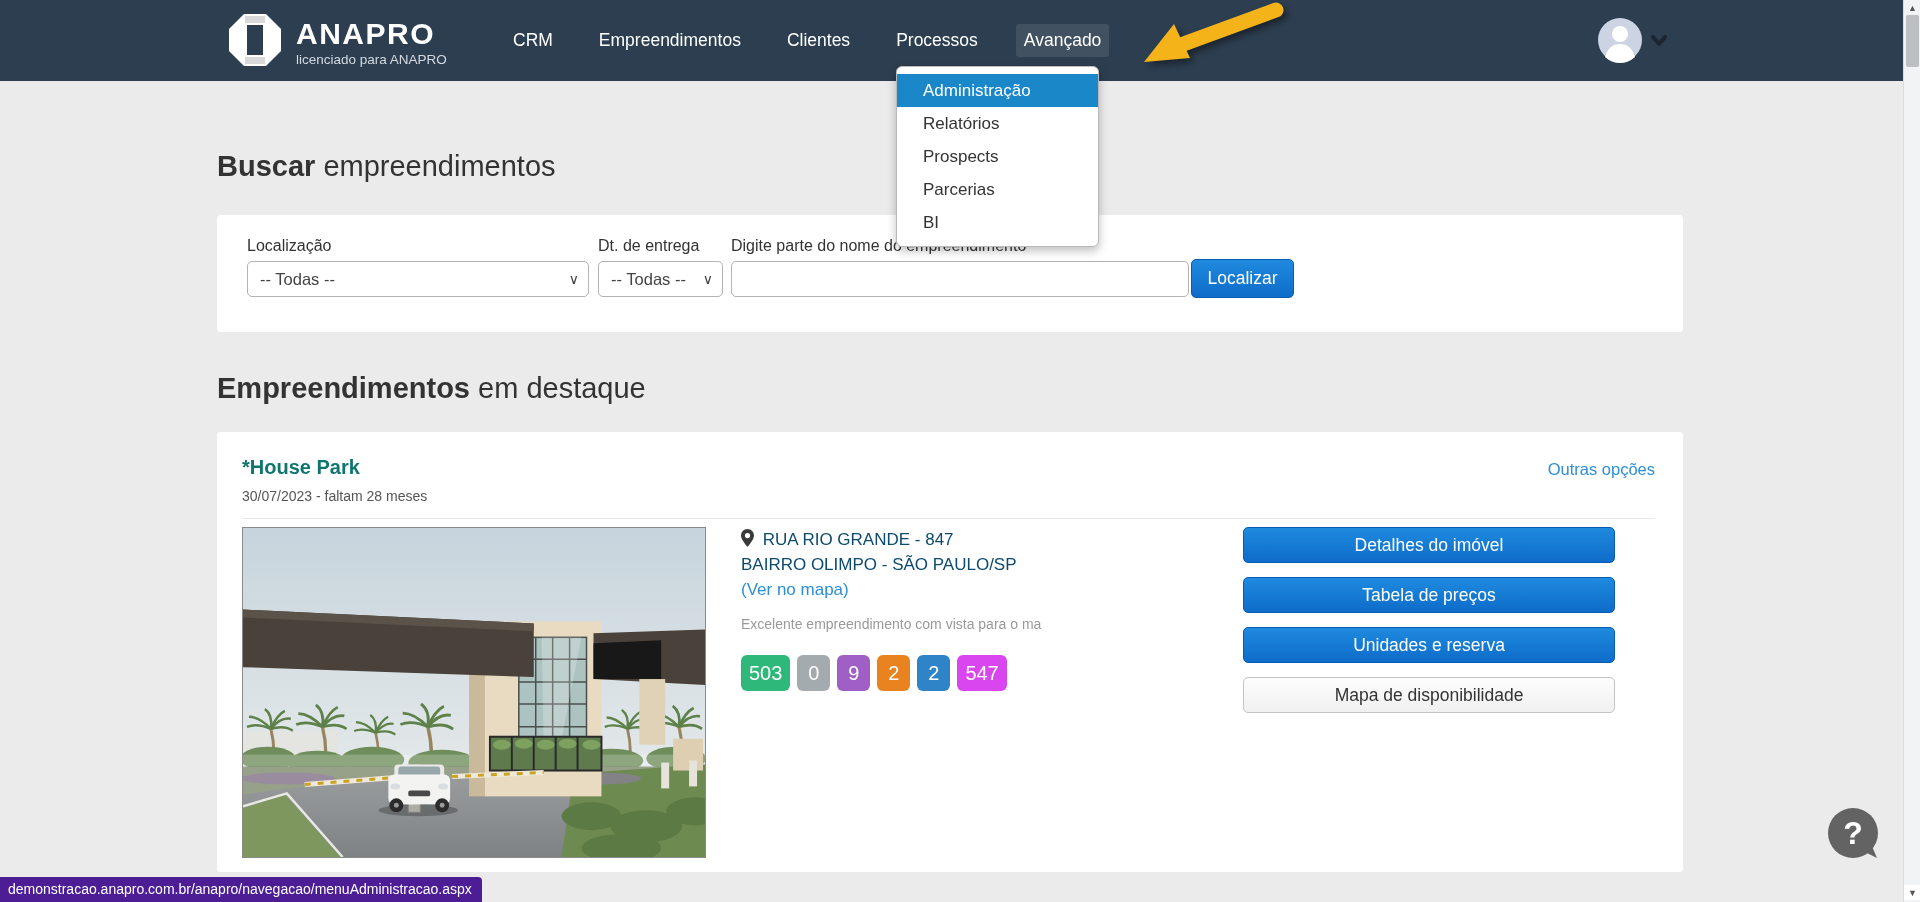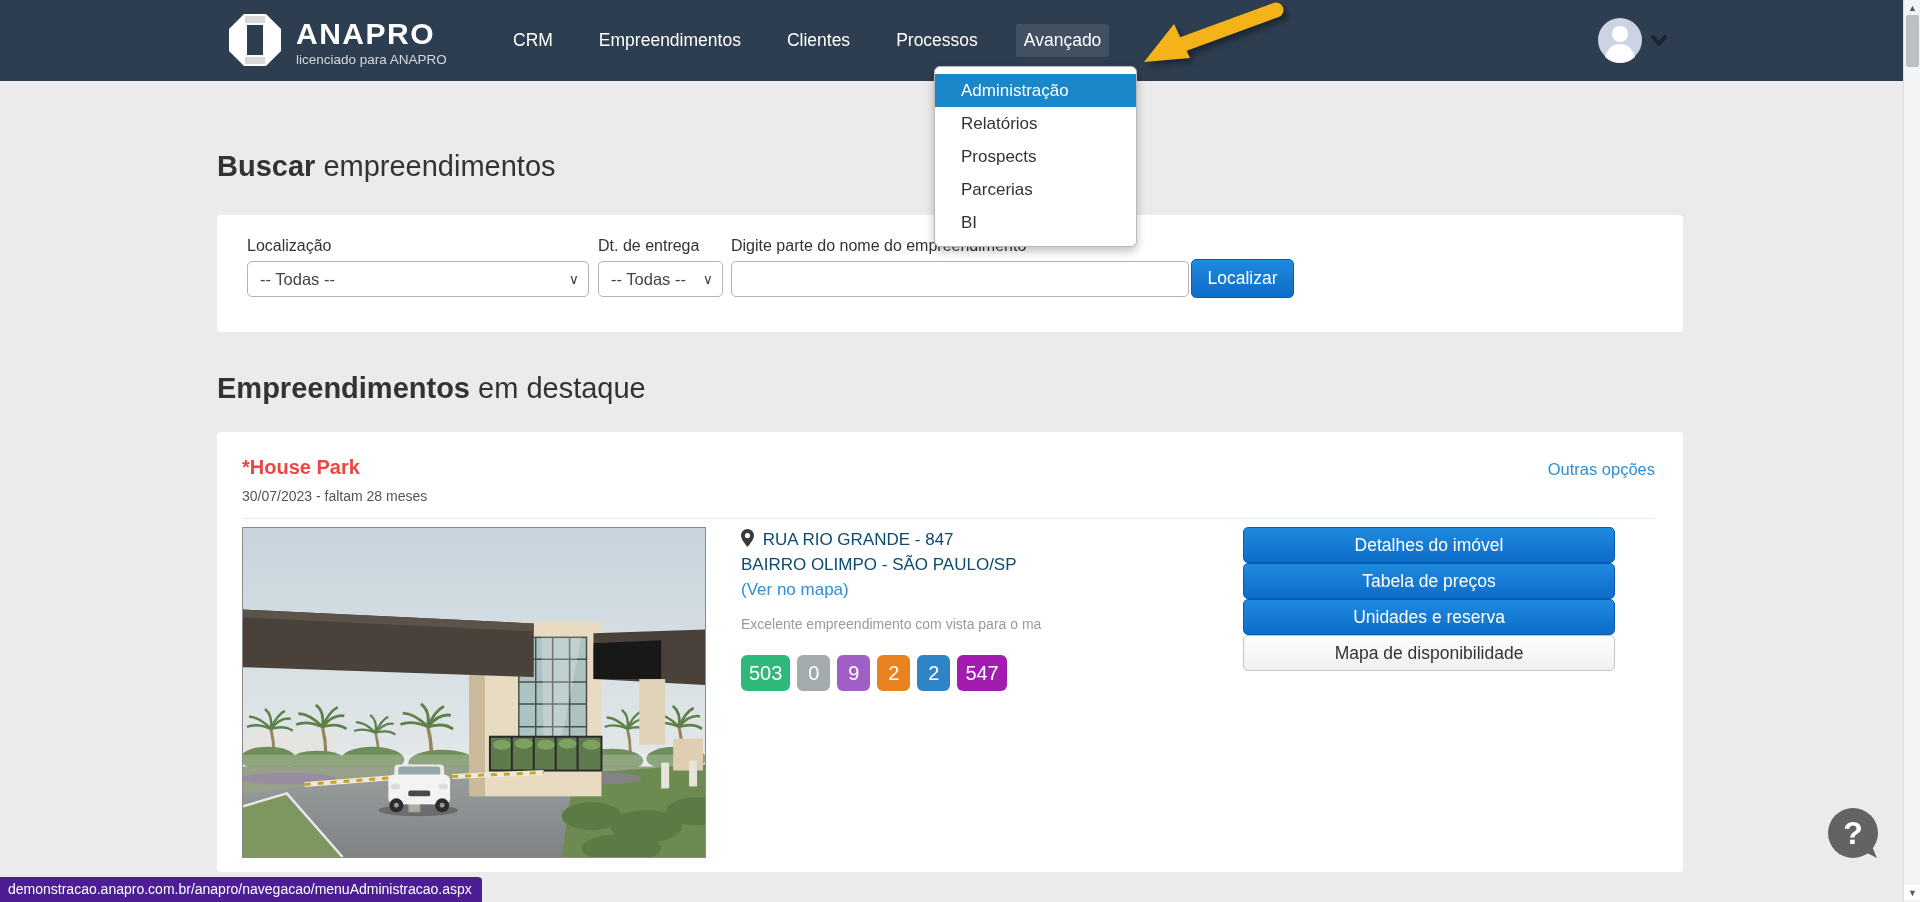--- a/index.html
+++ b/index.html
@@ -10,21 +10,21 @@
   .topbar { position:absolute; left:0; top:0; width:1920px; height:81px; background:#2d3e50; z-index:5; }
   .logo-group { position:absolute; left:228px; top:13px; display:flex; align-items:center; gap:14px; }
   .brand-text .brand { color:#fff; font-weight:bold; font-size:30px; letter-spacing:1.5px; line-height:32px; }
   .brand-text .brand-sub { color:#d4d9df; font-size:13.5px; margin-top:2px; }
   .main-nav { position:absolute; left:505px; top:0; height:81px; display:flex; align-items:center; gap:30px; }
   .main-nav a { color:#fff; font-size:17.5px; text-decoration:none; padding:6px 8px; border-radius:3px; cursor:pointer; }
   .main-nav a.open { background:rgba(255,255,255,.10); }
   .user-group { position:absolute; left:1597px; top:17px; display:flex; align-items:center; gap:8px; cursor:pointer; }
 
   
-  .dropdown { position:absolute; left:934px; top:66px; width:203px; background:#fff; border:1px solid #b9b9b9; border-radius:6px; box-shadow:0 4px 10px rgba(0,0,0,.25); padding:7px 0; z-index:10; list-style:none; }
+  .dropdown { position:absolute; left:896px; top:66px; width:203px; background:#fff; border:1px solid #b9b9b9; border-radius:6px; box-shadow:0 4px 10px rgba(0,0,0,.25); padding:7px 0; z-index:10; list-style:none; }
   .dropdown li { height:33px; line-height:33px; padding-left:26px; font-size:17px; color:#333; cursor:pointer; }
   .dropdown li.active { background:#1a87c9; color:#fff; }
 
   .callout-arrow { position:absolute; left:1128px; top:0px; z-index:11; filter:drop-shadow(4px 4px 3px rgba(0,0,0,.4)); pointer-events:none; }
 
   
   .search-head { position:absolute; left:217px; top:150px; width:1466px; display:flex; justify-content:space-between; align-items:flex-end; }
   .h-title { font-size:29px; color:#333; font-weight:normal; }
   .h-title b { font-weight:bold; }
   .promo { font-size:16.5px; color:#333; padding-bottom:4px; }
@@ -35,36 +35,36 @@
   .field-label { position:absolute; font-size:16px; color:#333; }
   .selectbox { position:absolute; height:36px; border:1px solid #b3b3b3; border-radius:5px; background:#fff; font-size:16.5px; color:#444; line-height:34px; padding:0 30px 0 12px; cursor:pointer; }
   .selectbox .chev { position:absolute; right:9px; top:0; color:#444; font-size:14px; }
   .textbox { position:absolute; height:36px; border:1px solid #b3b3b3; border-radius:5px; background:#fff; font-size:16.5px; padding:0 10px; font-family:"Liberation Sans",sans-serif; }
   .btn-primary { background:linear-gradient(#1f8ade,#0e6cc9); color:#fff; border:1px solid #0a5cb0; border-radius:5px; font-size:17.5px; cursor:pointer; font-family:"Liberation Sans",sans-serif; }
   .localizar { position:absolute; left:974px; top:44px; width:103px; height:39px; }
 
   
   .featured-head { position:absolute; left:217px; top:372px; }
   .card { position:absolute; left:217px; top:432px; width:1466px; height:440px; background:#fff; border-radius:4px; }
-  .card-title { position:absolute; left:25px; top:24px; font-size:20px; font-weight:bold; color:#ef4444; }
+  .card-title { position:absolute; left:25px; top:24px; font-size:20px; font-weight:bold; color:#0f766e; }
   .card-sub { position:absolute; left:25px; top:56px; font-size:14px; color:#555; }
   .outras { position:absolute; right:28px; top:28px; font-size:16.5px; color:#2d8fd5; text-decoration:none; cursor:pointer; }
   .card-divider { position:absolute; left:25px; right:28px; top:86px; border-top:1px solid #e9e9e9; }
   .prop-img { position:absolute; left:25px; top:95px; width:464px; height:331px; border:1px solid #8a8a8a; background:#dfe5e8; }
   .prop-img svg { display:block; }
 
   .info-col { position:absolute; left:524px; top:95px; width:330px; }
   .addr-line { font-size:17px; color:#0c4a6e; line-height:25px; }
   .addr-line .pin { margin-right:4px; position:relative; top:2px; }
   .map-link { font-size:17px; color:#2d8fd5; text-decoration:none; line-height:25px; cursor:pointer; }
   .desc { margin-top:14px; font-size:14px; color:#9a9a9a; }
   .badges { position:absolute; left:0; top:128px; display:flex; gap:7px; }
   .badge { min-width:33px; height:36px; padding:0 8px; border-radius:6px; color:#fff; font-size:20px; display:flex; align-items:center; justify-content:center; }
 
-  .actions-col { position:absolute; left:1026px; top:95px; width:372px; display:flex; flex-direction:column; }
+  .actions-col { position:absolute; left:1026px; top:95px; width:372px; display:flex; flex-direction:column; gap:14px; }
   .action-btn { height:36px; border-radius:5px; font-size:17.5px; width:100%; }
   .btn-light { background:linear-gradient(#fdfdfd,#f0f0f0); color:#333; border:1px solid #c4c4c4; border-radius:5px; font-size:17.5px; cursor:pointer; font-family:"Liberation Sans",sans-serif; }
 
   
   .status-bar { position:absolute; left:0; top:877px; height:25px; background:#4c1d95; color:#fff; font-size:14px; line-height:25px; padding:0 10px 0 8px; border-top-right-radius:4px; z-index:6; white-space:nowrap; }
   .help-bubble { position:absolute; left:1825px; top:806px; width:57px; height:57px; cursor:pointer; z-index:6; }
 
   .scrollbar { position:absolute; right:0; top:0; width:17px; height:902px; background:#f2f3f4; border-left:1px solid #dcdcdc; z-index:7; }
   .sb-thumb { position:absolute; left:2px; top:15px; width:13px; height:52px; background:#bdc0c3; border-radius:2px; cursor:pointer; }
   .sb-arrow { position:absolute; left:0; width:17px; height:15px; display:flex; align-items:center; justify-content:center; font-size:9px; color:#555; cursor:pointer; background:#f2f3f4; }
@@ -281,21 +281,21 @@
     </div>
     <div class="addr-line">BAIRRO OLIMPO - SÃO PAULO/SP</div>
     <a class="map-link">(Ver no mapa)</a>
     <div class="desc">Excelente empreendimento com vista para o ma</div>
     <div class="badges">
       <span class="badge" style="background: rgb(46, 184, 122);">503</span>
       <span class="badge" style="background: rgb(163, 171, 174);">0</span>
       <span class="badge" style="background: rgb(160, 95, 196);">9</span>
       <span class="badge" style="background: rgb(232, 131, 31);">2</span>
       <span class="badge" style="background: rgb(46, 132, 198);">2</span>
-      <span class="badge" style="background: #a21caf;">547</span>
+      <span class="badge" style="background: #d946ef;">547</span>
     </div>
   </div>
 
   <div class="actions-col">
     <button class="btn-primary action-btn">Detalhes do imóvel</button>
     <button class="btn-primary action-btn">Tabela de preços</button>
     <button class="btn-primary action-btn">Unidades e reserva</button>
     <button class="btn-light action-btn">Mapa de disponibilidade</button>
   </div>
 </div>

